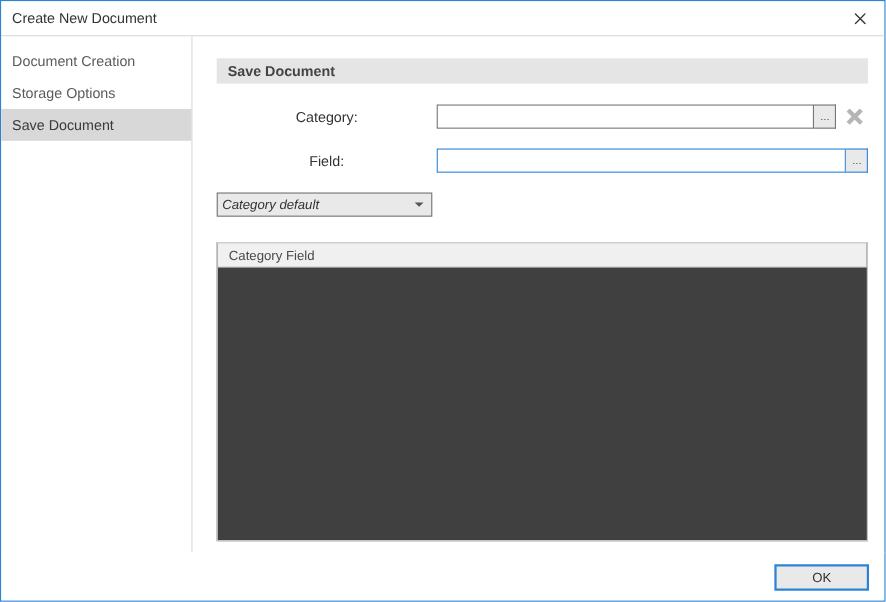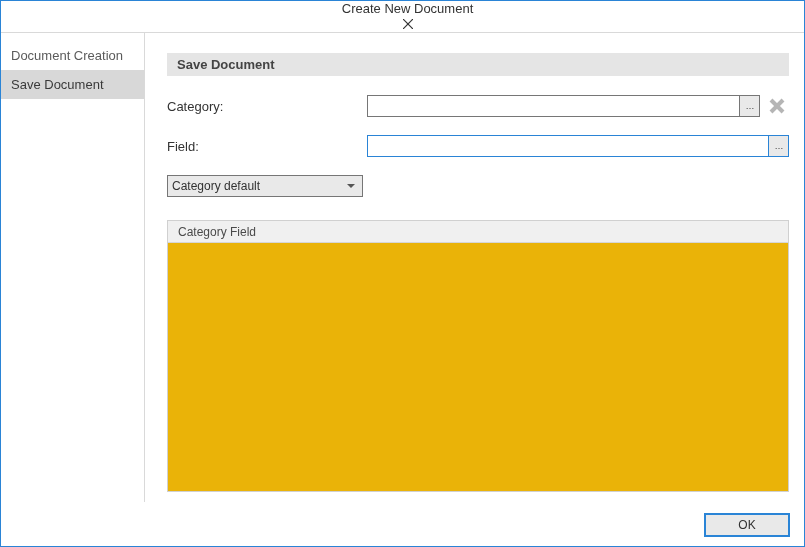--- a/index.html
+++ b/index.html
@@ -18,21 +18,20 @@
     display: flex;
     flex-direction: column;
     position: relative;
   }
   .titlebar {
     height: 32px;
     display: flex;
     align-items: center;
     padding-left: 10px;
     border-bottom: 1px solid #d9d9d9;
-    flex-direction: column;
   }
   .titlebar-title {
     font-size: 13px;
     color: #333;
     flex: 1;
   }
   .titlebar-close {
     width: 45px;
     height: 31px;
     display: flex;
@@ -40,21 +39,21 @@
     justify-content: center;
     font-size: 14px;
     cursor: pointer;
   }
   .body {
     flex: 1;
     display: flex;
     overflow: hidden;
   }
   .sidebar {
-    width: 144px;
+    width: 174px;
     border-right: 1px solid #d9d9d9;
     padding-top: 8px;
   }
   .sidebar-item {
     padding: 7px 10px 7px 10px;
     font-size: 13px;
     color: #5b5b5b;
     cursor: pointer;
   }
   .sidebar-item.selected {
@@ -78,20 +77,21 @@
   .form-row {
     display: flex;
     align-items: center;
     margin-bottom: 16px;
     min-height: 24px;
   }
   .form-label {
     width: 200px;
     font-size: 13px;
     color: #333;
+    text-align: center;
   }
   .form-field {
     flex: 1;
     display: flex;
     align-items: center;
     gap: 5px;
   }
   .tb-wrap {
     flex: 1;
     display: flex;
@@ -142,39 +142,40 @@
     border: 1px solid #767676;
     background: #e9e9e9;
     font-size: 12px;
     padding: 0 4px;
     appearance: none;
     -webkit-appearance: none;
     position: relative;
     display: flex;
     align-items: center;
     cursor: pointer;
+    font-style: italic;
   }
   .select::after {
     content: "";
     position: absolute;
     right: 7px;
     top: 8px;
     width: 0; height: 0;
     border-left: 4px solid transparent;
     border-right: 4px solid transparent;
     border-top: 4px solid #555;
   }
   .table-wrap {
     flex: 1;
     border: 1px solid #d0d0d0;
     margin-top: 6px;
     display: flex;
     flex-direction: column;
     overflow: hidden;
-    background: #eab308;
+    background: #404040;
   }
   .table-header {
     display: flex;
     background: #f0f0f0;
     border-bottom: 1px solid #d6d6d6;
     height: 22px;
   }
   .th {
     padding: 3px 10px 3px 24px;
     font-size: 12px;
@@ -224,20 +225,23 @@
         <line x1="10" y1="0" x2="0" y2="10" stroke="#333" stroke-width="1.2"></line>
       </svg>
     </div>
   </div>
 
   <div class="body">
 
     <div class="sidebar">
       <div class="sidebar-item">
         <span>Document Creation</span>
+      </div>
+      <div class="sidebar-item">
+        <span>Storage Options</span>
       </div>
       <div class="sidebar-item selected">
         <span>Save Document</span>
       </div>
     </div>
 
     <div class="main">
 
       <div class="section-header">Save Document</div>
 

